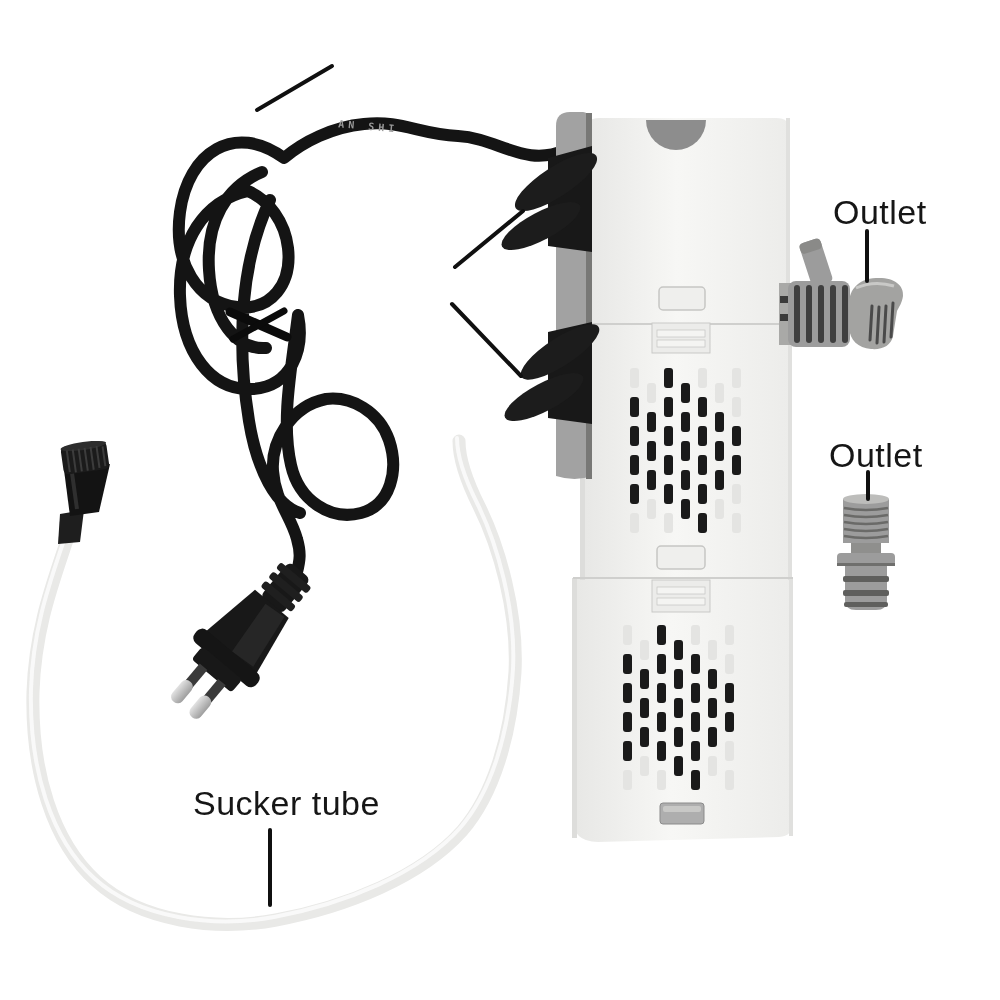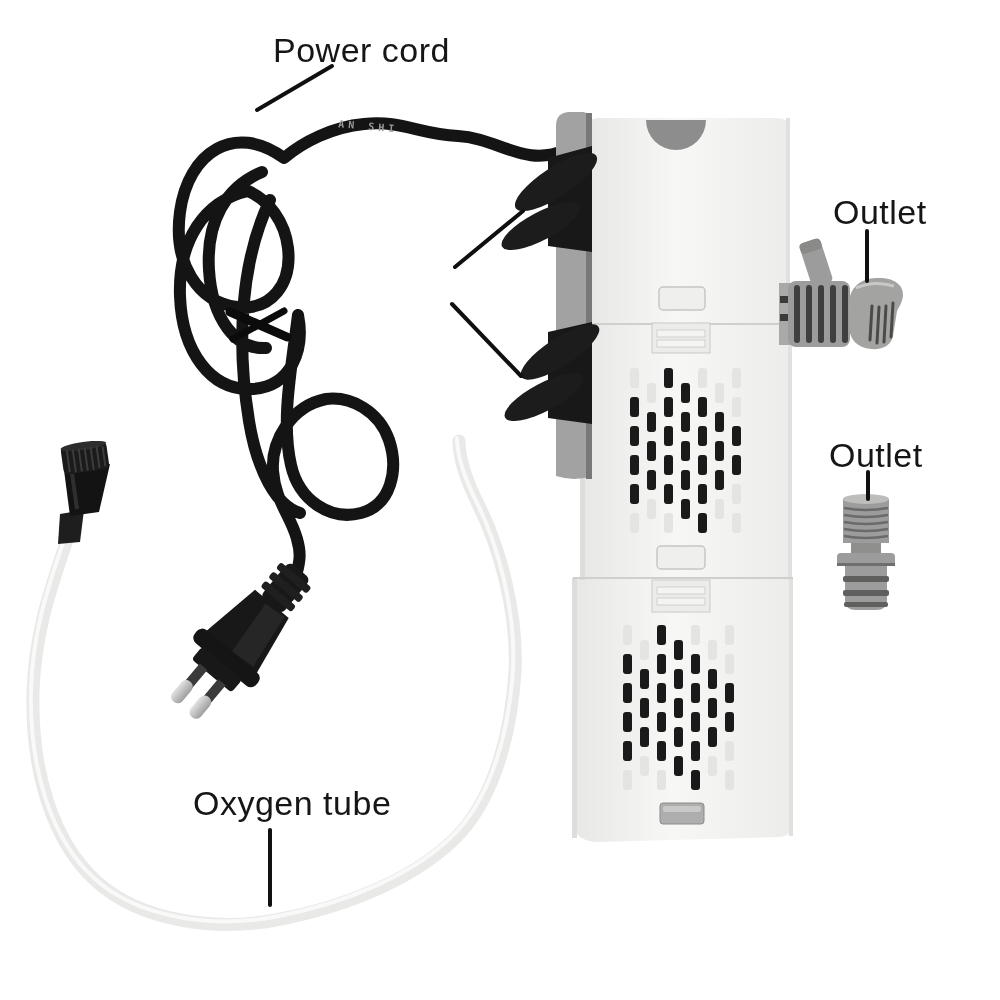--- a/index.html
+++ b/index.html
@@ -268,17 +268,16 @@
   </g>
 
   <line x1="332" y1="66" x2="257" y2="110" class="leader"></line>
   <line x1="455" y1="267" x2="523" y2="211" class="leader"></line>
   <line x1="452" y1="304" x2="521" y2="376" class="leader"></line>
   <line x1="867" y1="231" x2="867" y2="281" class="leader"></line>
   <line x1="868" y1="472" x2="868" y2="499" class="leader"></line>
   <line x1="270" y1="830" x2="270" y2="905" class="leader"></line>
 </svg>
 
-<div class="label" id="lab-power">Power cord</div>
 <div class="label" id="lab-outlet-top">Outlet</div>
 <div class="label" id="lab-outlet-bottom">Outlet</div>
-<div class="label" id="lab-oxygen">Oxygen tube</div>
+<div class="label" id="lab-oxygen">Sucker tube</div>
 </div>
 
 </body></html>

